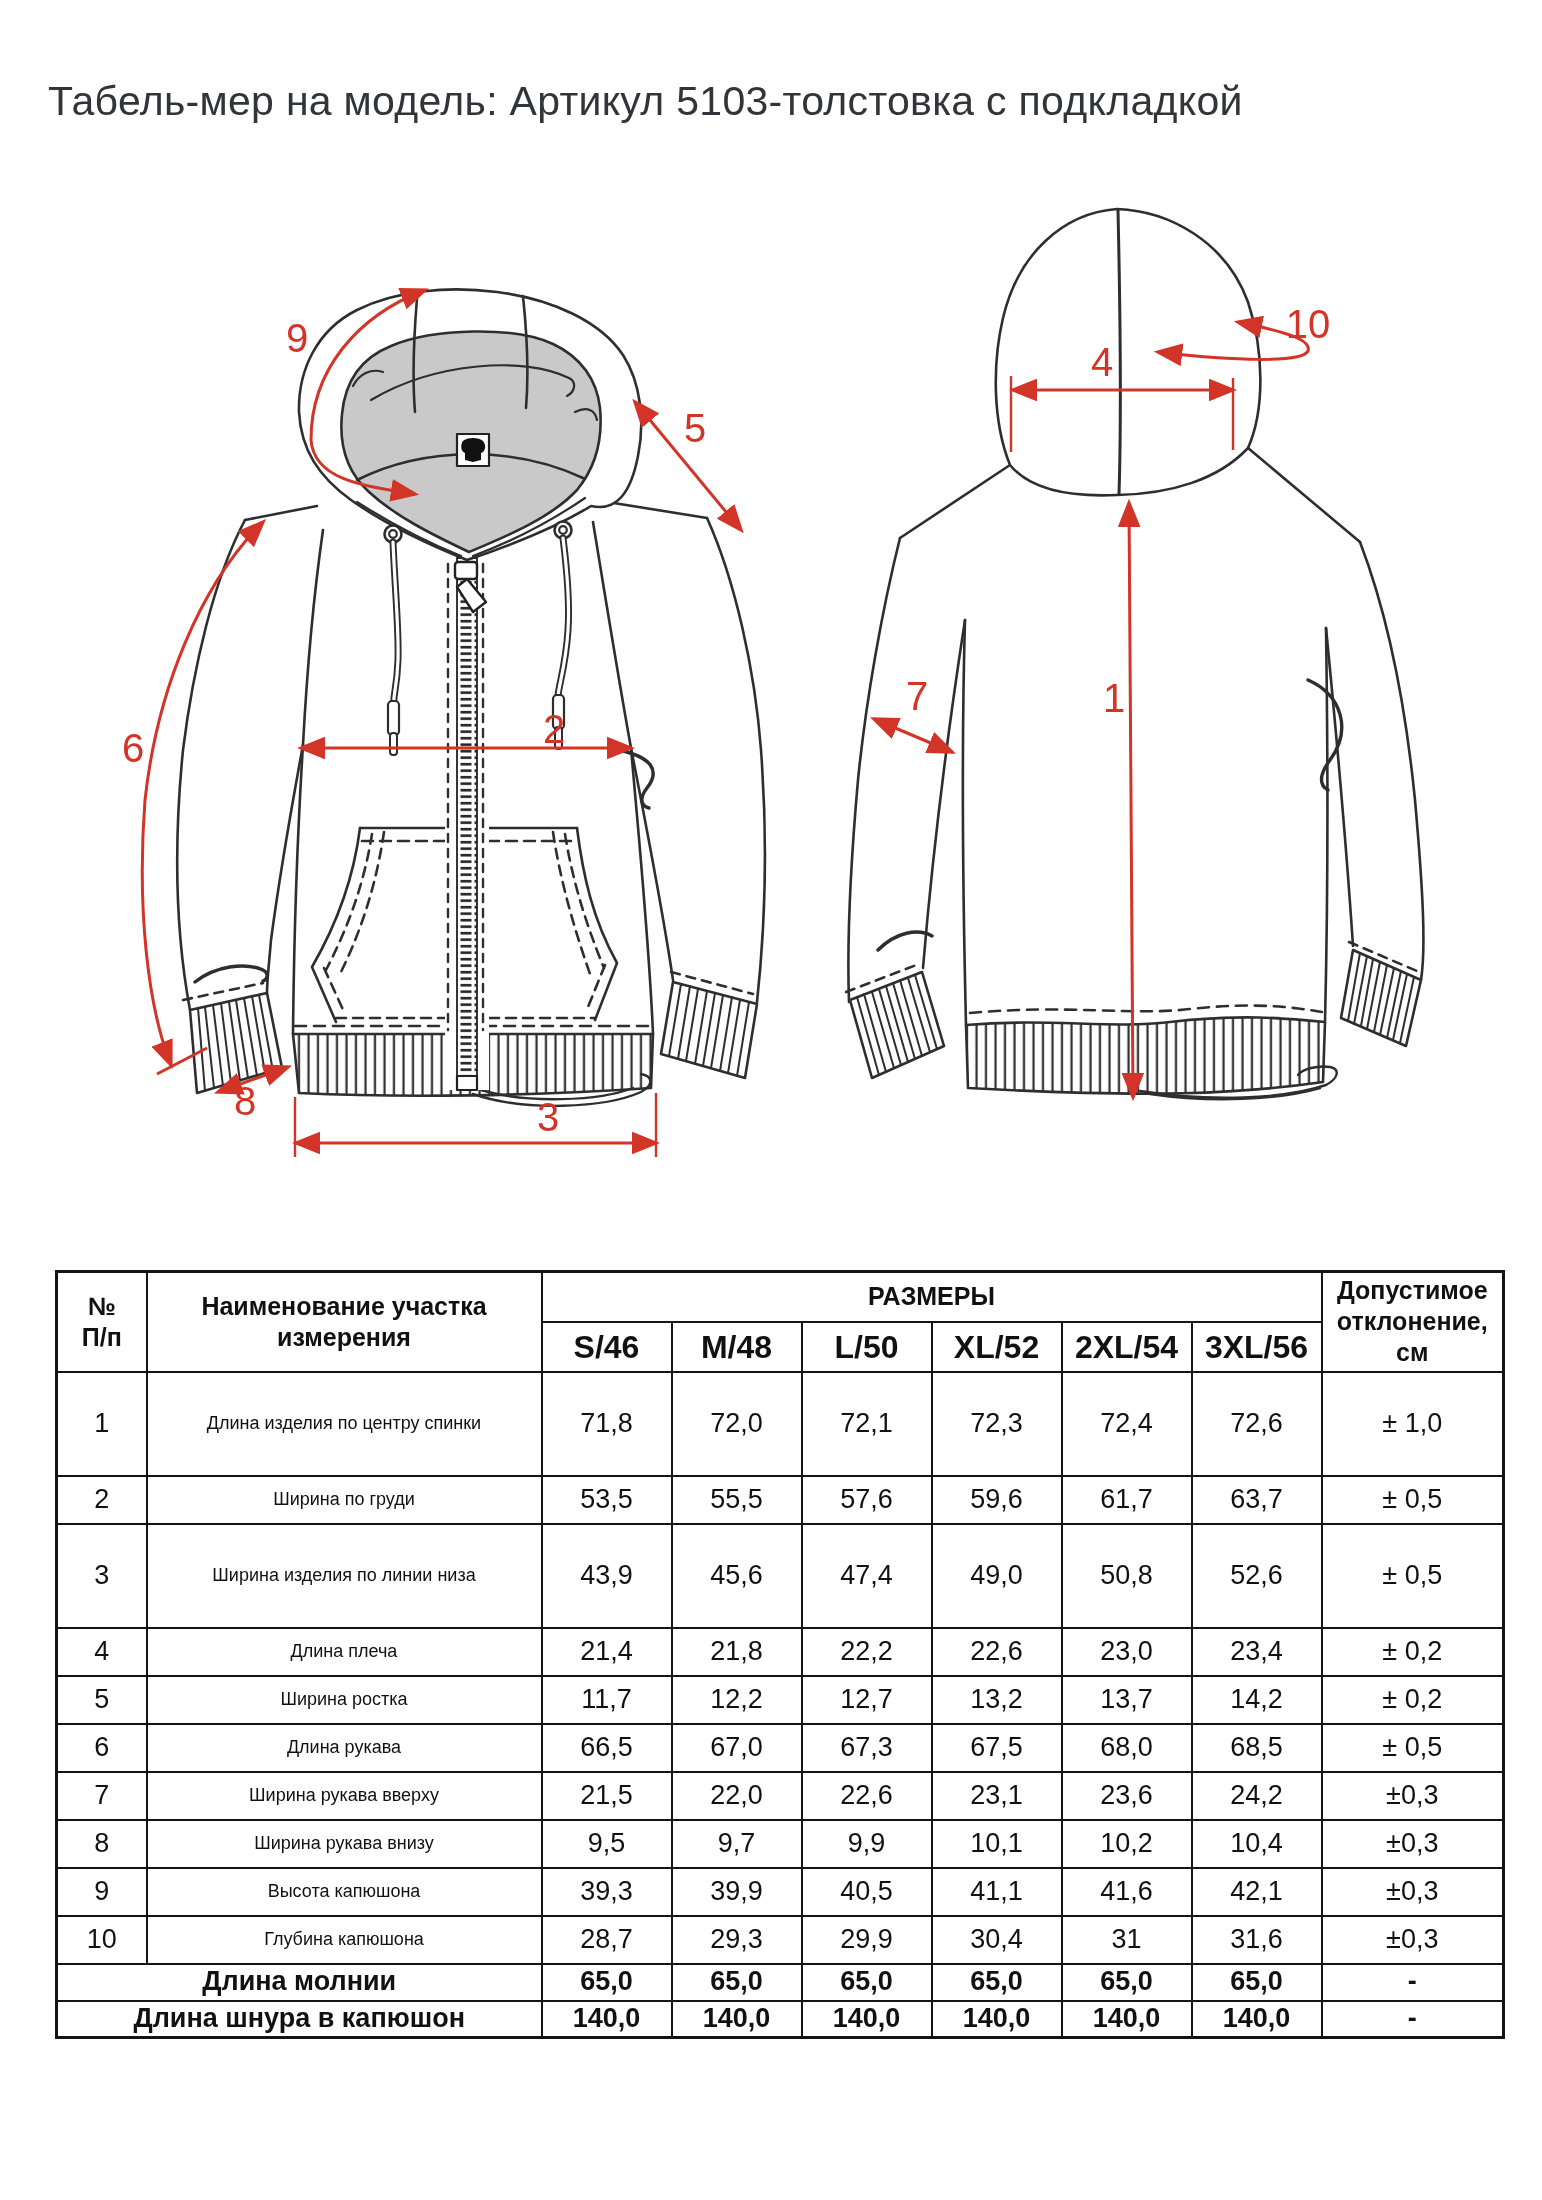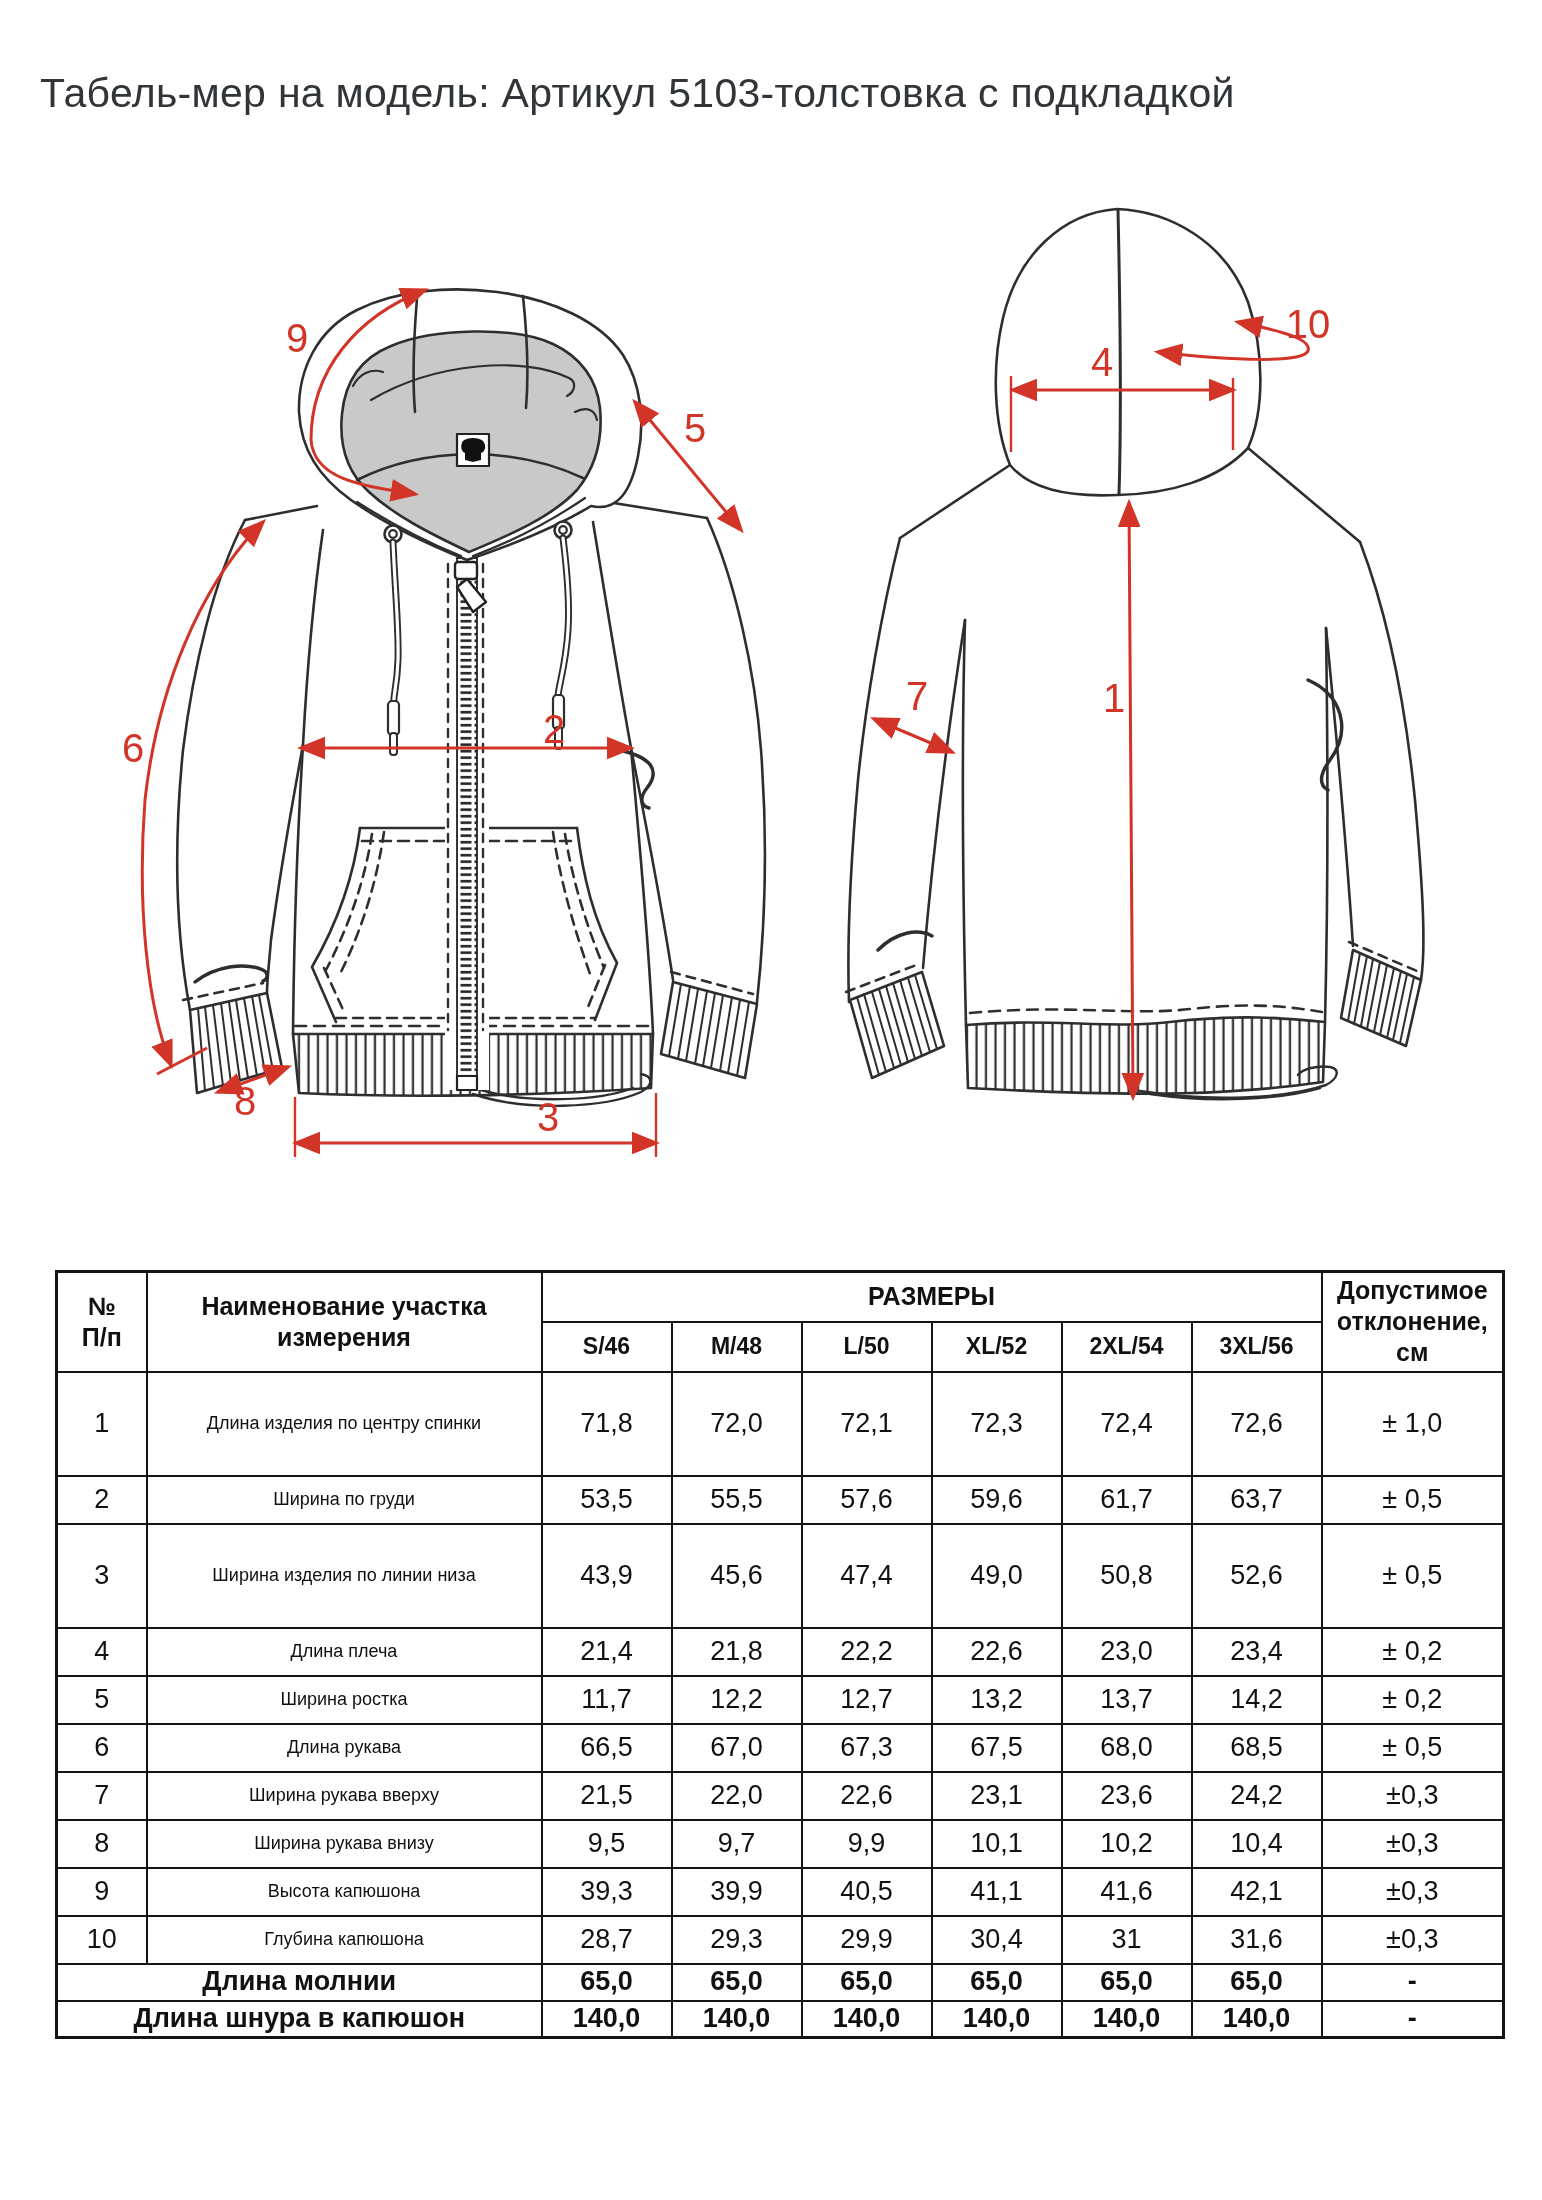--- a/index.html
+++ b/index.html
@@ -1,27 +1,27 @@
 <!DOCTYPE html>
 <html><head>
 <meta charset="utf-8">
 <style>
   html,body{margin:0;padding:0;background:#fff;}
   .page{position:relative;width:1542px;height:2200px;background:#ffffff;overflow:hidden;
         font-family:"Liberation Sans",sans-serif;color:#111;}
-  h1.title{position:absolute;left:36px;top:66px;margin:4px;font-size:41px;font-weight:500;
+  h1.title{position:absolute;left:36px;top:66px;margin:12px;font-size:41px;font-weight:500;
         color:#313539;letter-spacing:.3px;white-space:nowrap;}
   .drawings{position:absolute;left:0;top:140px;width:1542px;height:1100px;}
   svg text{font-family:"Liberation Sans",sans-serif;fill:#d23428;font-size:40px;font-weight:400;}
   table.spec{position:absolute;left:55px;top:1270px;width:1447px;border-collapse:collapse;
         table-layout:fixed;border:3px solid #141414;}
   table.spec td,table.spec th{border:2px solid #141414;text-align:center;vertical-align:middle;
         padding:0;line-height:1.25;}
   table.spec th{font-weight:bold;font-size:25px;}
-  tr.hr{height:50px;} tr.hr2{height:50px;} tr.hr2 th{font-size:23px;}
+  tr.hr{height:50px;} tr.hr2{height:50px;} tr.hr2 th{font-size:32px;}
   tr.r{height:48px;} tr.r.tall{height:104px;} tr.f{height:37px;}
   td.no{font-size:27px;}
   td.nm{font-size:18px;text-align:left;padding:2px 6px 2px 10px;}
   td.v{font-size:27px;}
   td.tol{font-size:27px;font-weight:normal;}
   tr.f td{font-weight:bold;font-size:27px;}
   td.fnm{text-align:left;padding-left:8px;}
 </style>
 </head>
 <body>

